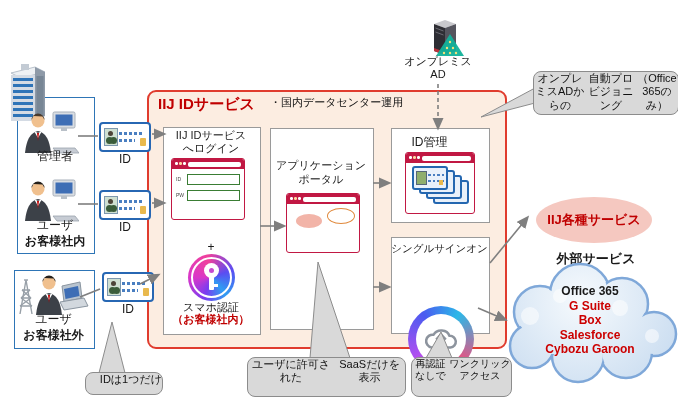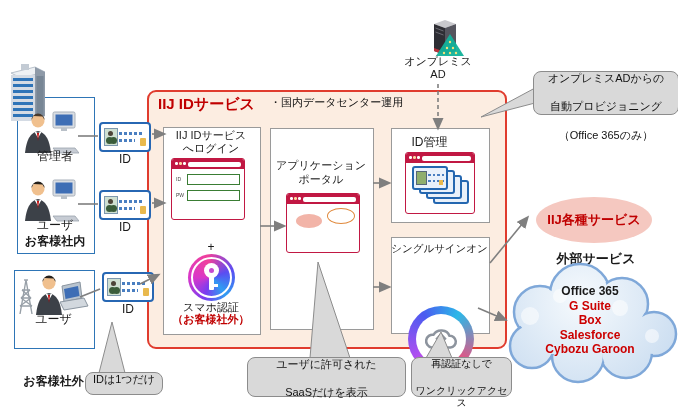--- a/index.html
+++ b/index.html
@@ -10,22 +10,22 @@
   .lbl{font-size:12px;line-height:1.15;}
   .bold{font-weight:bold;}
   .red{color:#c00000;}
   
   .bluebox{border:1.6px solid #2e75b6;background:transparent;}
   .whitebox{background:#fff;border:1px solid #9a9a9a;}
   
   .iijbox{background:#fcede1;border:2px solid #e03c2e;border-radius:9px;}
   
   .callout{background:#d9d9d9;border:1.5px solid #8c8c8c;border-radius:8px;
-           display:flex;flex-direction:column;justify-content:flex-start;
-           font-size:11px;line-height:1.22;text-align:center;color:#111;z-index:6;gap:15px;}
+           display:flex;justify-content:flex-end;
+           font-size:11px;line-height:1.22;text-align:center;color:#111;z-index:6;}
   
   .browser{background:#fff;border:1.5px solid #c11843;border-radius:3px;overflow:hidden;box-sizing:border-box;}
   .bbar{height:10px;background:#c11843;position:relative;}
   .bdots{position:absolute;left:3px;top:3px;width:2.5px;height:2.5px;border-radius:50%;background:#fff;
          box-shadow:4px 0 0 #ffd9a0,8px 0 0 #fff;}
   .baddr{position:absolute;left:16px;right:3px;top:2.5px;height:5px;background:#fff;border-radius:2px;}
   .frow{display:flex;align-items:center;margin:5px 4px 0 4px;gap:2px;}
   .flabel{font-size:5px;color:#444;width:9px;line-height:1;}
   .finput{flex:1;height:9px;border:1.3px solid #3a7d34;background:#fff;}
   .pe1{position:absolute;left:9px;top:20px;width:26px;height:14px;border-radius:50%;background:#f2b4a8;}
@@ -94,21 +94,21 @@
       </div>
   </div>
   <div class="abs ctr" style="left:163px;top:240px;width:96px;font-size:12px;">+</div>
   <div class="abs smartkey" style="left:188px;top:254px;width:47px;height:47px;">
     <span class="khead"></span>
     <span class="khole"></span>
     <span class="kstem"></span>
     <span class="knotch"></span>
   </div>
   <div class="abs ctr" style="left:163px;top:300px;width:96px;font-size:11px;">スマホ認証</div>
-  <div class="abs ctr bold red" style="left:163px;top:312px;width:96px;font-size:11px;">（お客様社外）</div>
+  <div class="abs ctr bold red" style="left:163px;top:312px;width:96px;font-size:11px;">（お客様社内）</div>
 
   <div class="abs whitebox" style="left:270px;top:128px;width:102px;height:200px;"></div>
   <div class="abs ctr" style="left:270px;top:158px;width:102px;font-size:11px;line-height:14px;">
     <div>アプリケーション</div>
     <div>ポータル</div>
   </div>
   <div class="abs browser" style="left:286px;top:193px;width:74px;height:60px;">
     <div class="bbar">
         <span class="bdots"></span>
         <span class="baddr"></span>
@@ -209,21 +209,21 @@
       <path d="M26.5,8 a6.5,6.5 0 0 1 13,0 l-2,-3.5 l-9,-0.5 z" fill="#241f1a"></path>
       <path d="M20,41 Q22,21 33,19 Q44,21 46,41 z" fill="#3c4148"></path>
       <polygon points="29,19 33,26 37,19 33,21" fill="#fff"></polygon>
       <polygon points="32,21 33,29 34,21" fill="#c00000"></polygon>
       <polygon points="46,12 64,8 66,24 48,28" fill="#b9c4cf" stroke="#8a95a0" stroke-width="1"></polygon>
       <polygon points="48,15 62,12 63.5,22 49.5,25" fill="#3e6eb5"></polygon>
       <polygon points="44,28 68,24 72,32 48,36" fill="#d2d8de" stroke="#8a95a0" stroke-width="1"></polygon>
     </svg>
   </div>
   <div class="abs ctr lbl" style="left:14px;top:313px;width:79px;">ユーザ</div>
-  <div class="abs ctr lbl bold" style="left:14px;top:329px;width:79px;margin-top:46px;">お客様社外</div>
+  <div class="abs ctr lbl bold" style="left:14px;top:329px;width:79px;">お客様社外</div>
 
   <div class="abs idcard" style="left:99px;top:122px;width:52px;height:30px;">
     <span class="photo"></span>
     <span class="dl" style="top:8px;"></span>
     <span class="dl" style="top:15px;width:16px;"></span>
     <span class="chip"></span>
   </div>
   <div class="abs ctr lbl" style="left:99px;top:153px;width:52px;">ID</div>
   <div class="abs idcard" style="left:99px;top:190px;width:52px;height:30px;">
     <span class="photo"></span>

